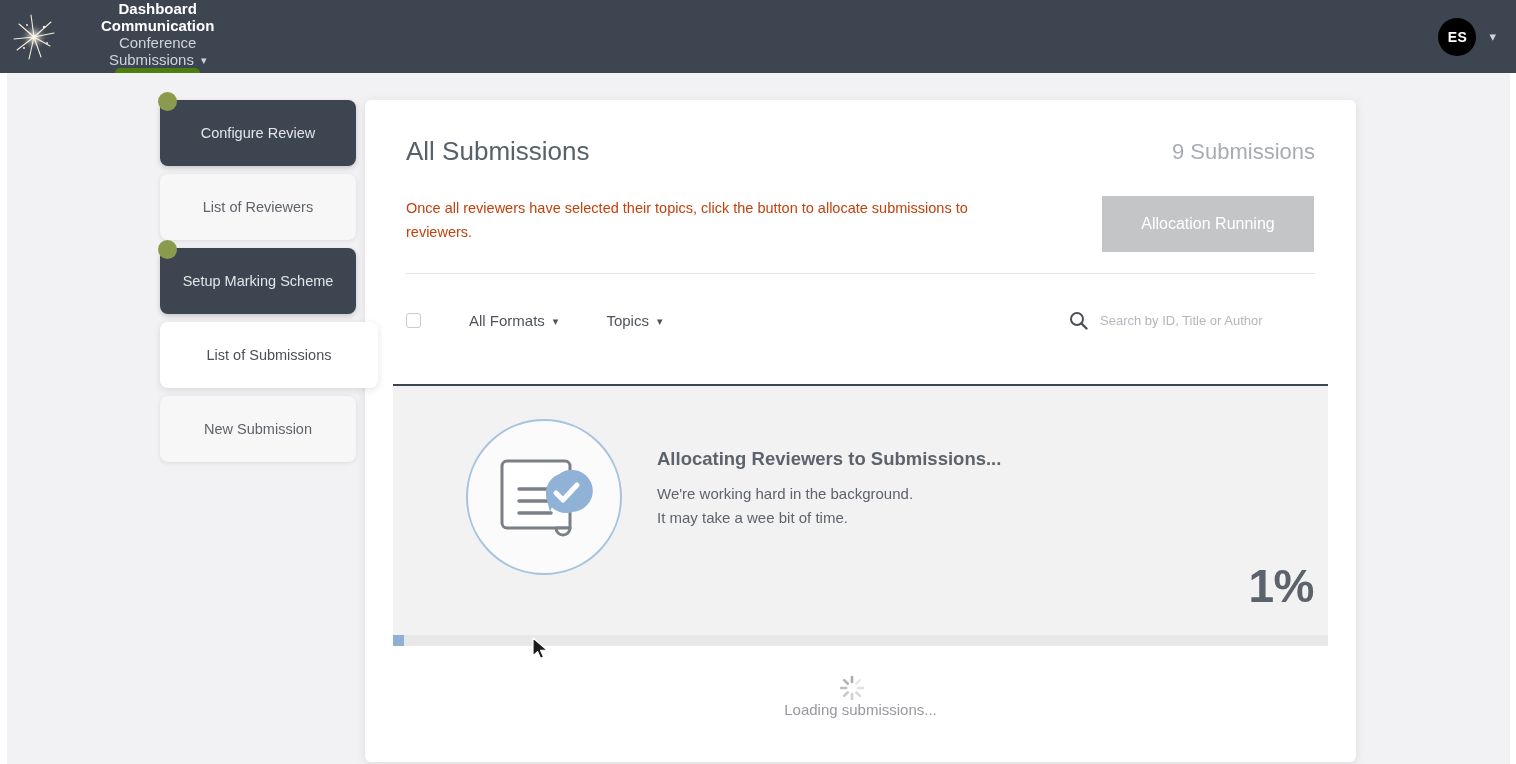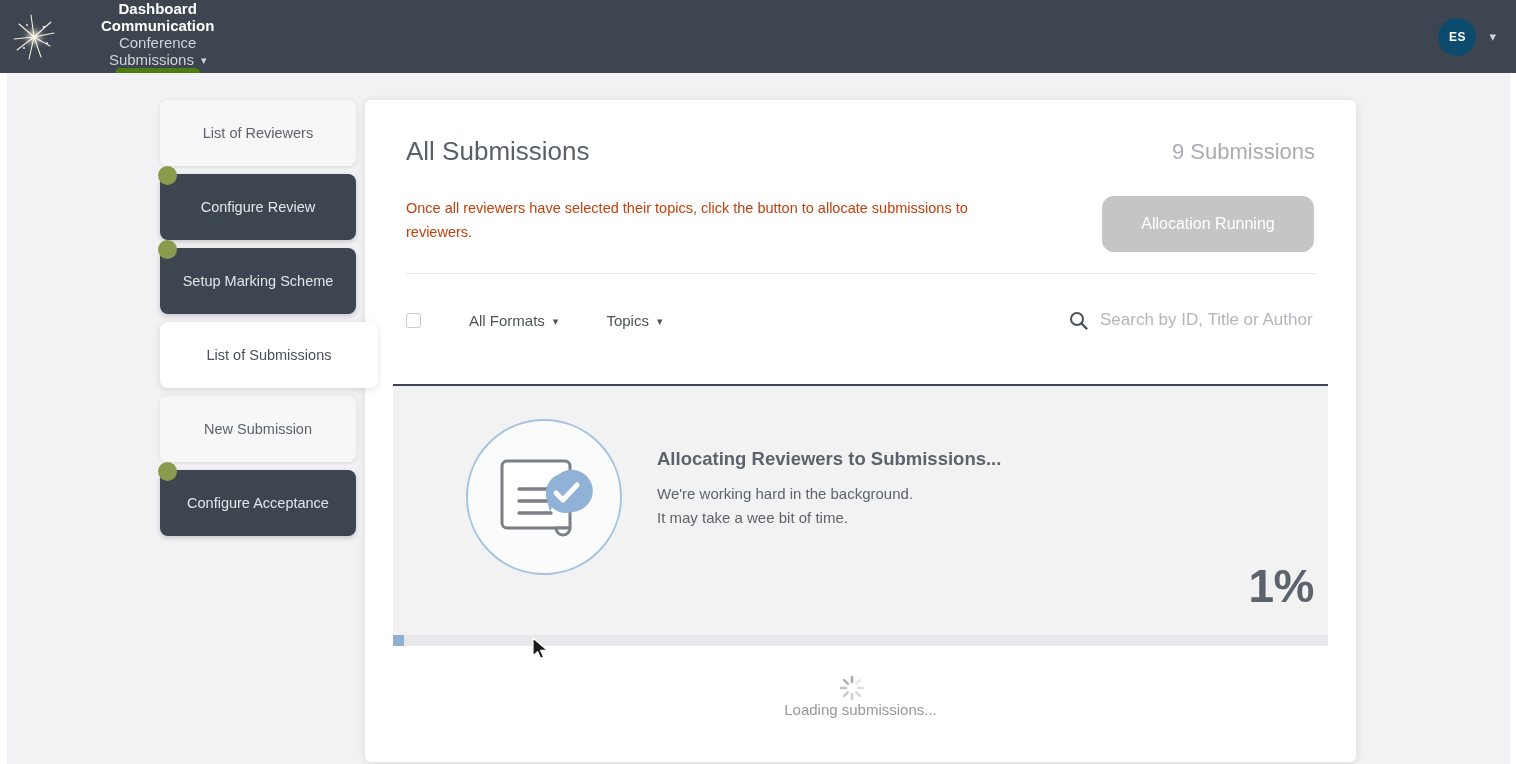--- a/index.html
+++ b/index.html
@@ -101,23 +101,23 @@
 
   #nav-right {
     margin-left: auto;
     margin-right: 20px;
     display: flex;
     align-items: center;
   }
   #avatar {
     width: 38px; height: 38px;
     border-radius: 50%;
-    background: #0c4a6e;
+    background: #000000;
     color: #ffffff;
-    font-size: 12px;
+    font-size: 14px;
     font-weight: bold;
     display: flex;
     align-items: center;
     justify-content: center;
     letter-spacing: .4px;
     cursor: pointer;
   }
   #avatar-caret {
     color: #cfd3da;
     font-size: 13px;
@@ -235,21 +235,21 @@
     color: #c2410c;
   }
   #allocation-btn {
     position: absolute;
     right: 1px;
     top: 74px;
     width: 212px;
     height: 56px;
     background: #c4c5c7;
     border: none;
-    border-radius: 12px;
+    border-radius: 0;
     color: #ffffff;
     font-size: 16px;
     font-family: "Liberation Sans", sans-serif;
     cursor: default;
   }
 
   #head-divider {
     position: absolute;
     left: 41px;
     top: 173px;
@@ -296,21 +296,21 @@
   #search-area {
     margin-left: auto;
     display: flex;
     align-items: center;
   }
   #search-icon { margin-right: 12px; }
   #search-input {
     border: none;
     outline: none;
     background: transparent;
-    font-size: 17px;
+    font-size: 13px;
     font-family: "Liberation Sans", sans-serif;
     color: #0369a1;
     width: 215px;
   }
   #search-input::placeholder { color: #b3b6bb; }
 
   
   #panel-rule {
     position: absolute;
     left: 28px;
@@ -457,46 +457,42 @@
       <div id="avatar-caret">▾</div>
     </div>
   </div>
 
   <div id="content">
     <div id="content-strip-left"></div>
     <div id="content-strip-right"></div>
 
     <div id="sidebar">
 
-      <div class="side-item light">
-        <span>List of Reviewers</span>
-      </div>
-
       <div class="side-item dark">
         <span class="dot"></span>
         <span>Configure Review</span>
       </div>
 
+      <div class="side-item light">
+        <span>List of Reviewers</span>
+      </div>
+
       <div class="side-item dark">
         <span class="dot"></span>
         <span>Setup Marking Scheme</span>
       </div>
 
       <div class="side-item active">
         <span>List of Submissions</span>
       </div>
 
       <div class="side-item light">
         <span>New Submission</span>
       </div>
 
-      <div class="side-item dark">
-        <span class="dot"></span>
-        <span>Configure Acceptance</span>
-      </div>
     </div>
 
     <div id="card">
 
       <div id="card-head">
         <div id="all-submissions-title">All Submissions</div>
         <div id="submission-count">9 Submissions</div>
         <div id="card-desc">Once all reviewers have selected their topics, click the button to allocate submissions to reviewers.</div>
         <button id="allocation-btn">Allocation Running</button>
       </div>

